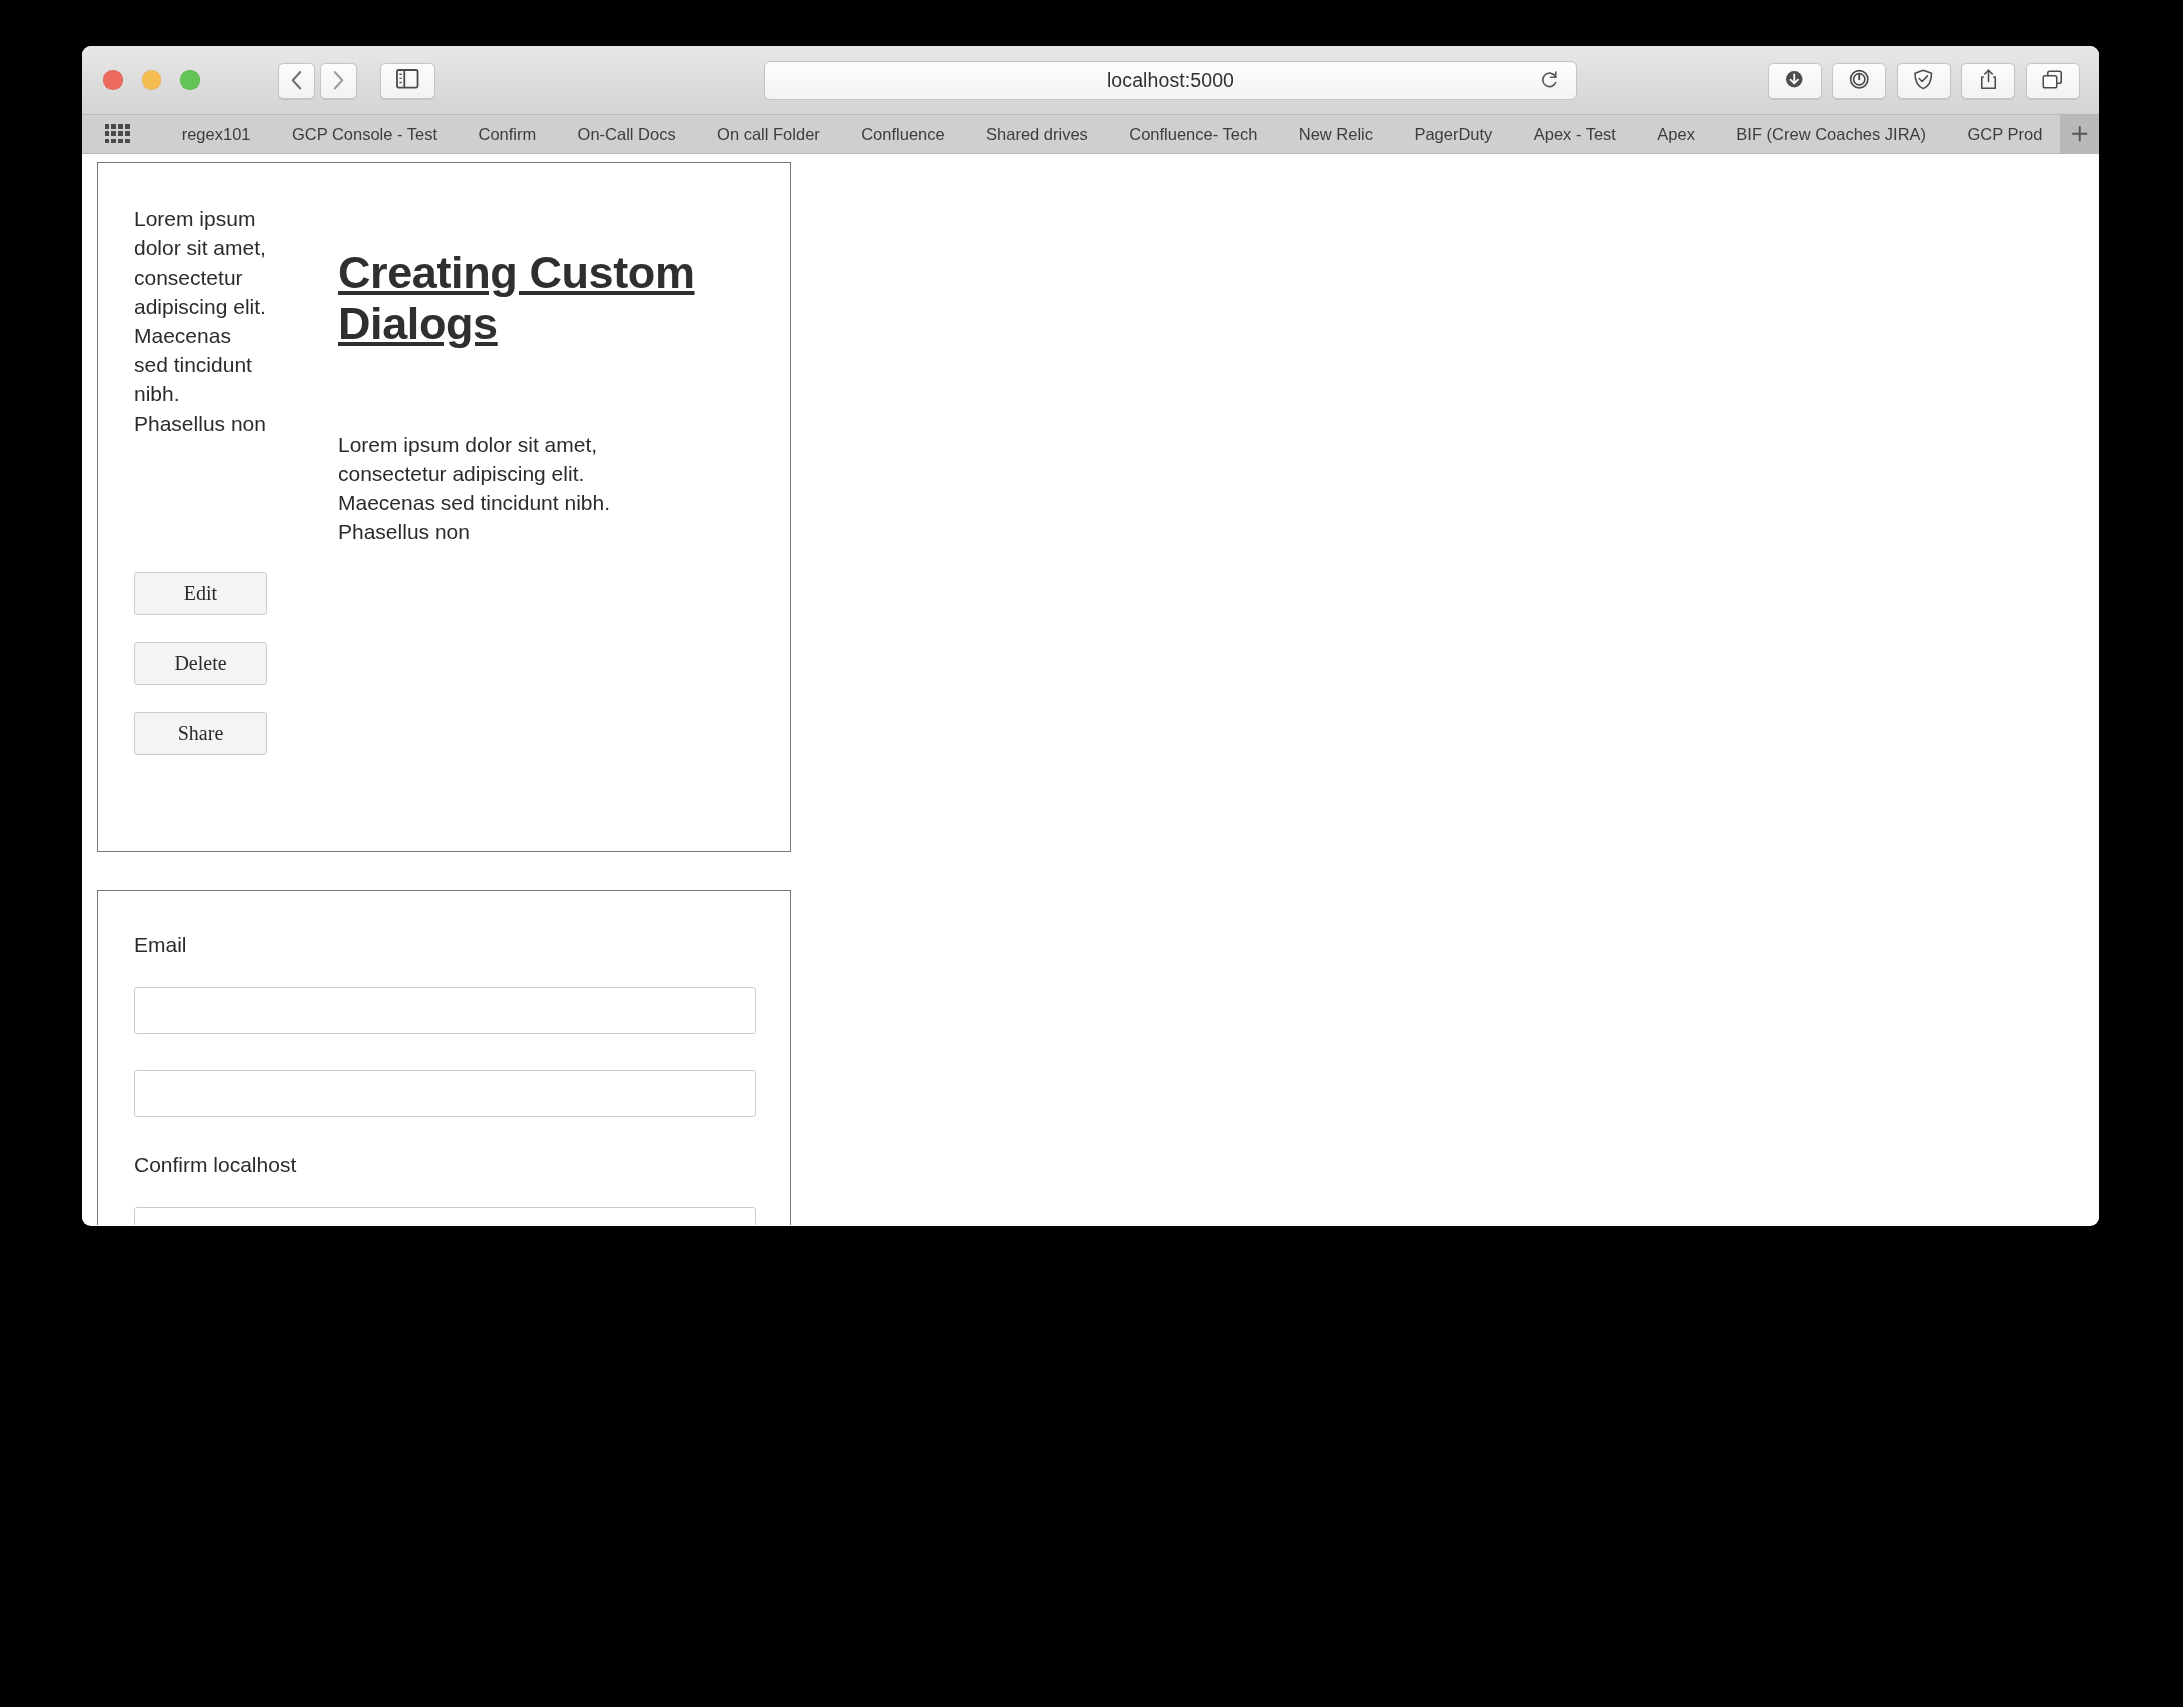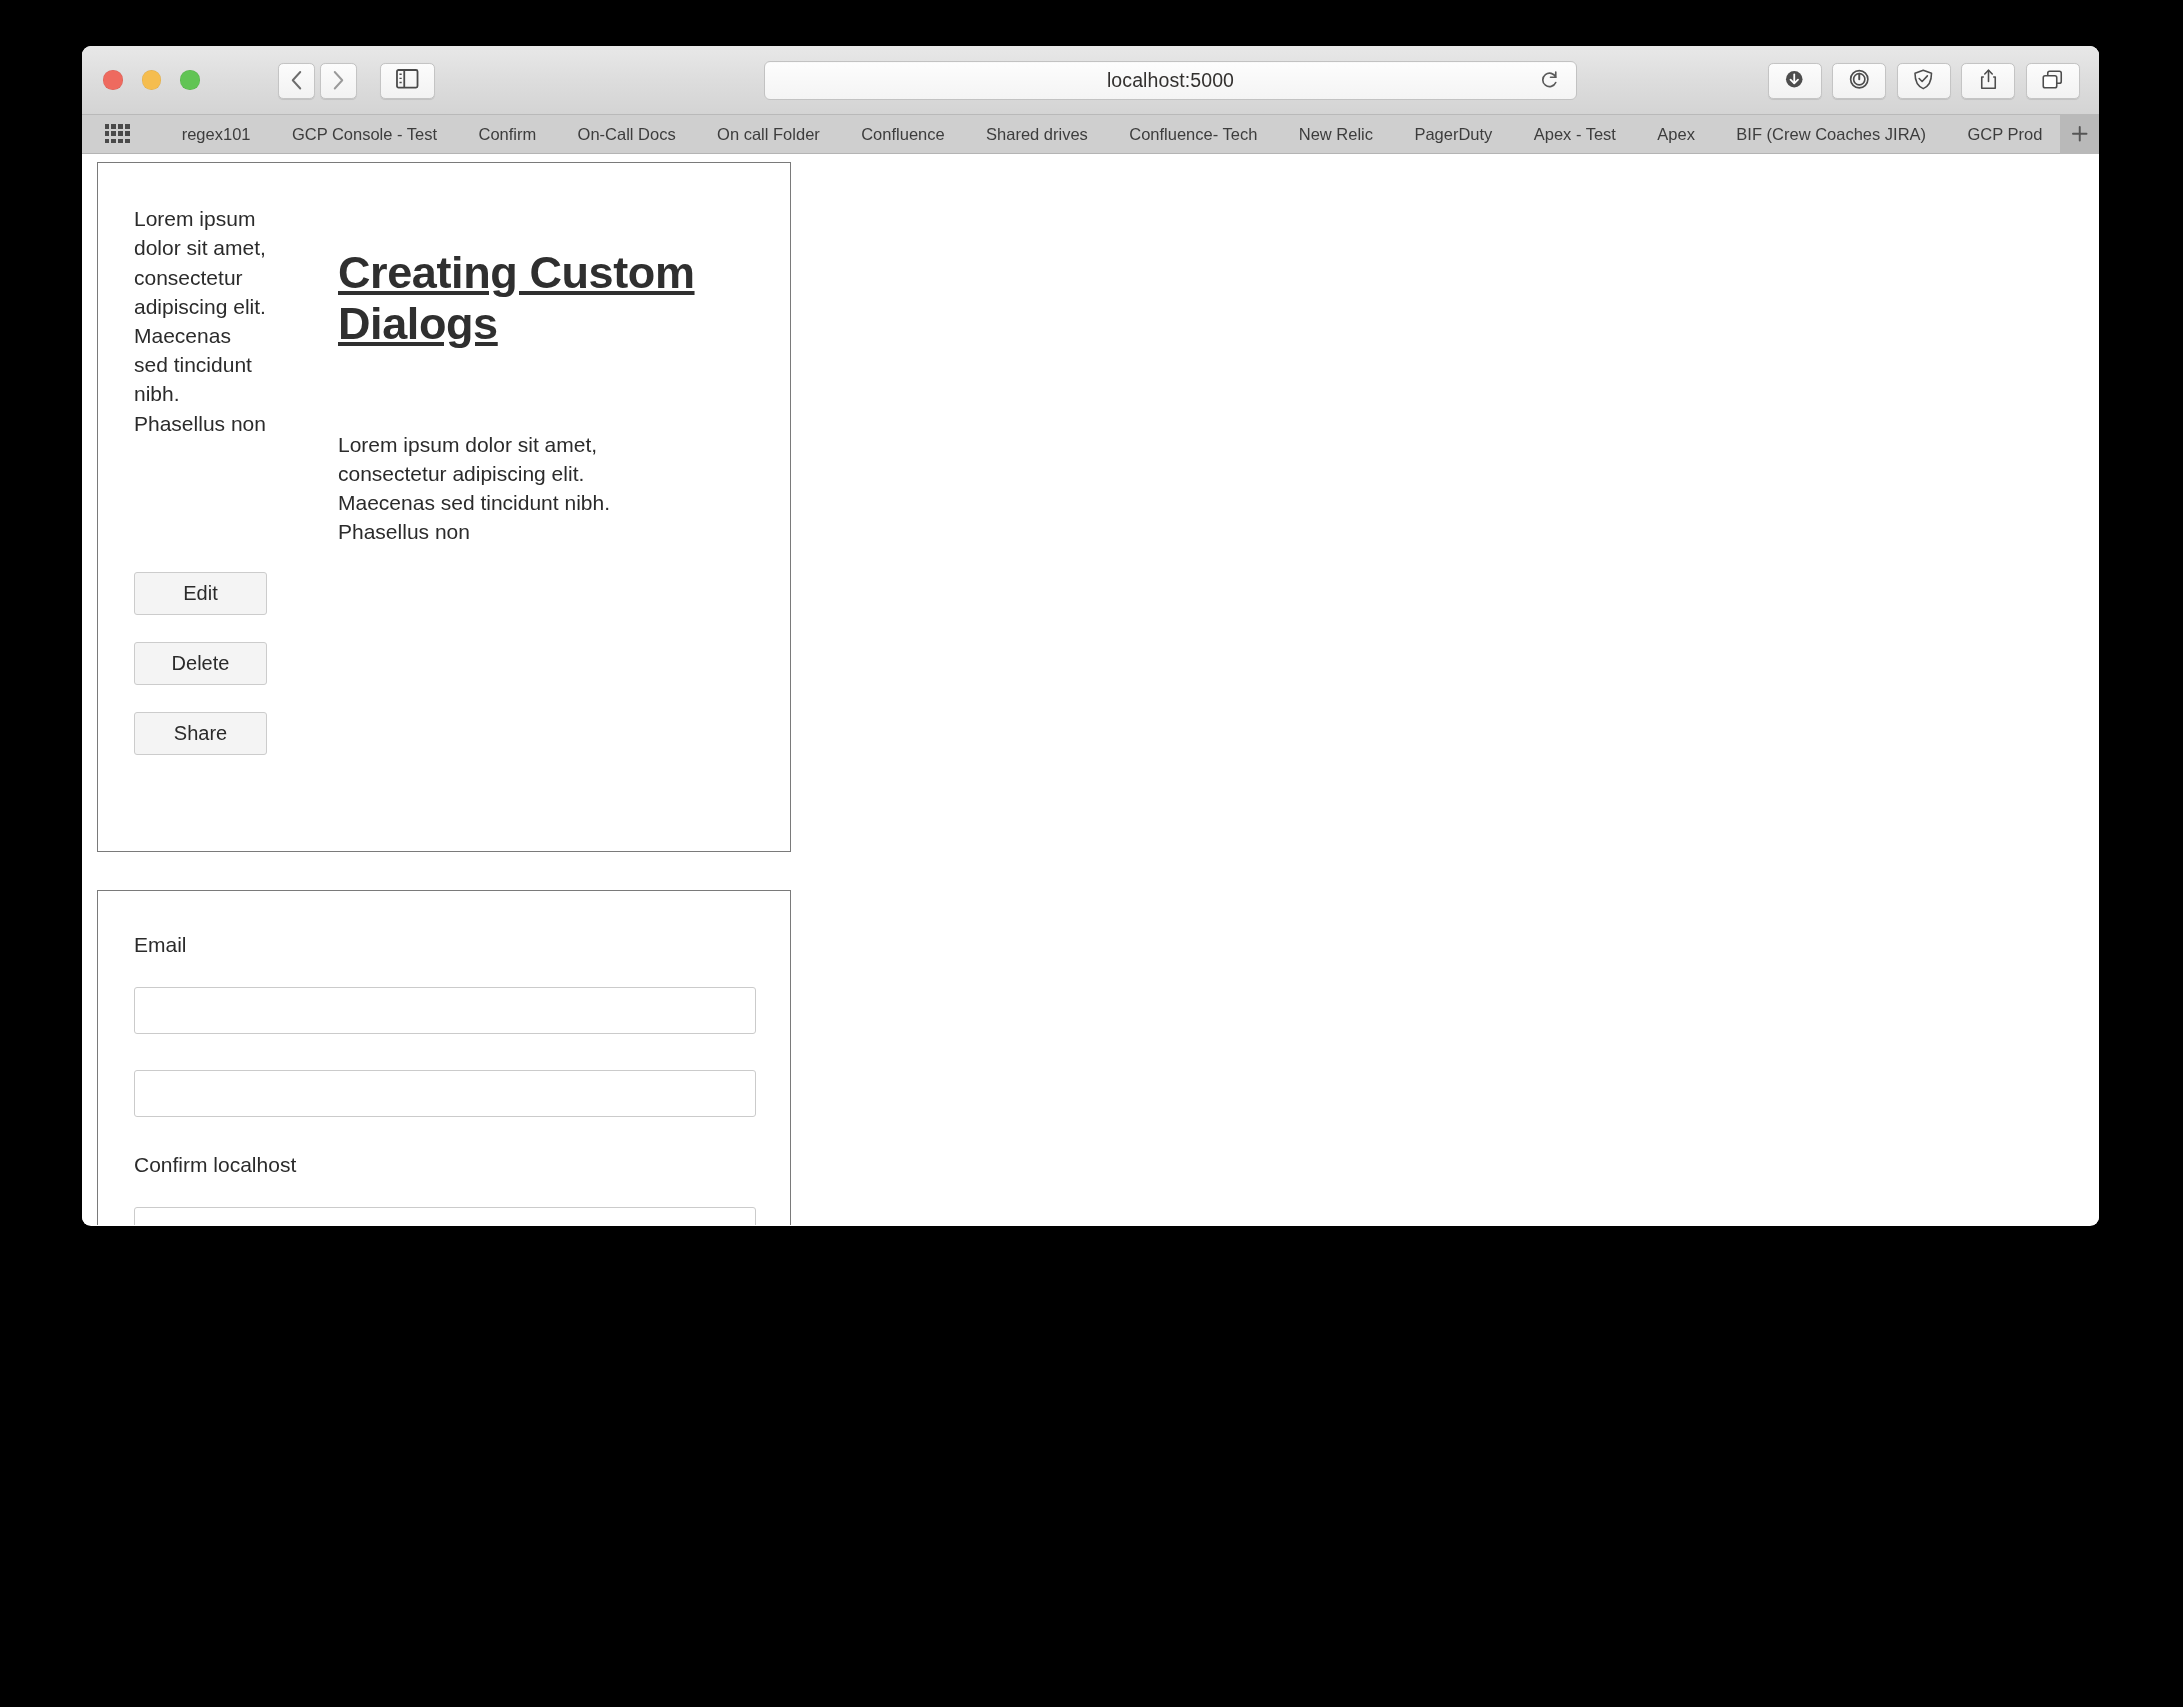--- a/index.html
+++ b/index.html
@@ -217,21 +217,21 @@
   .btn-stack {
     position: absolute;
     left: 36px;
     top: 409px;
     display: flex;
     flex-direction: column;
     gap: 27px;
     align-items: flex-start;
   }
   .gbtn {
-    font-family: Liberation Sans, sans-serif;
+    font-family: Liberation Serif, serif;
     font-size: 20px;
     color: #2b2b2b;
     background: #f4f4f4;
     border: 0.7px solid #cccccc;
     border-radius: 3px;
     padding: 9px 0;
     width: 133px;
     text-align: center;
     cursor: pointer;
   }

